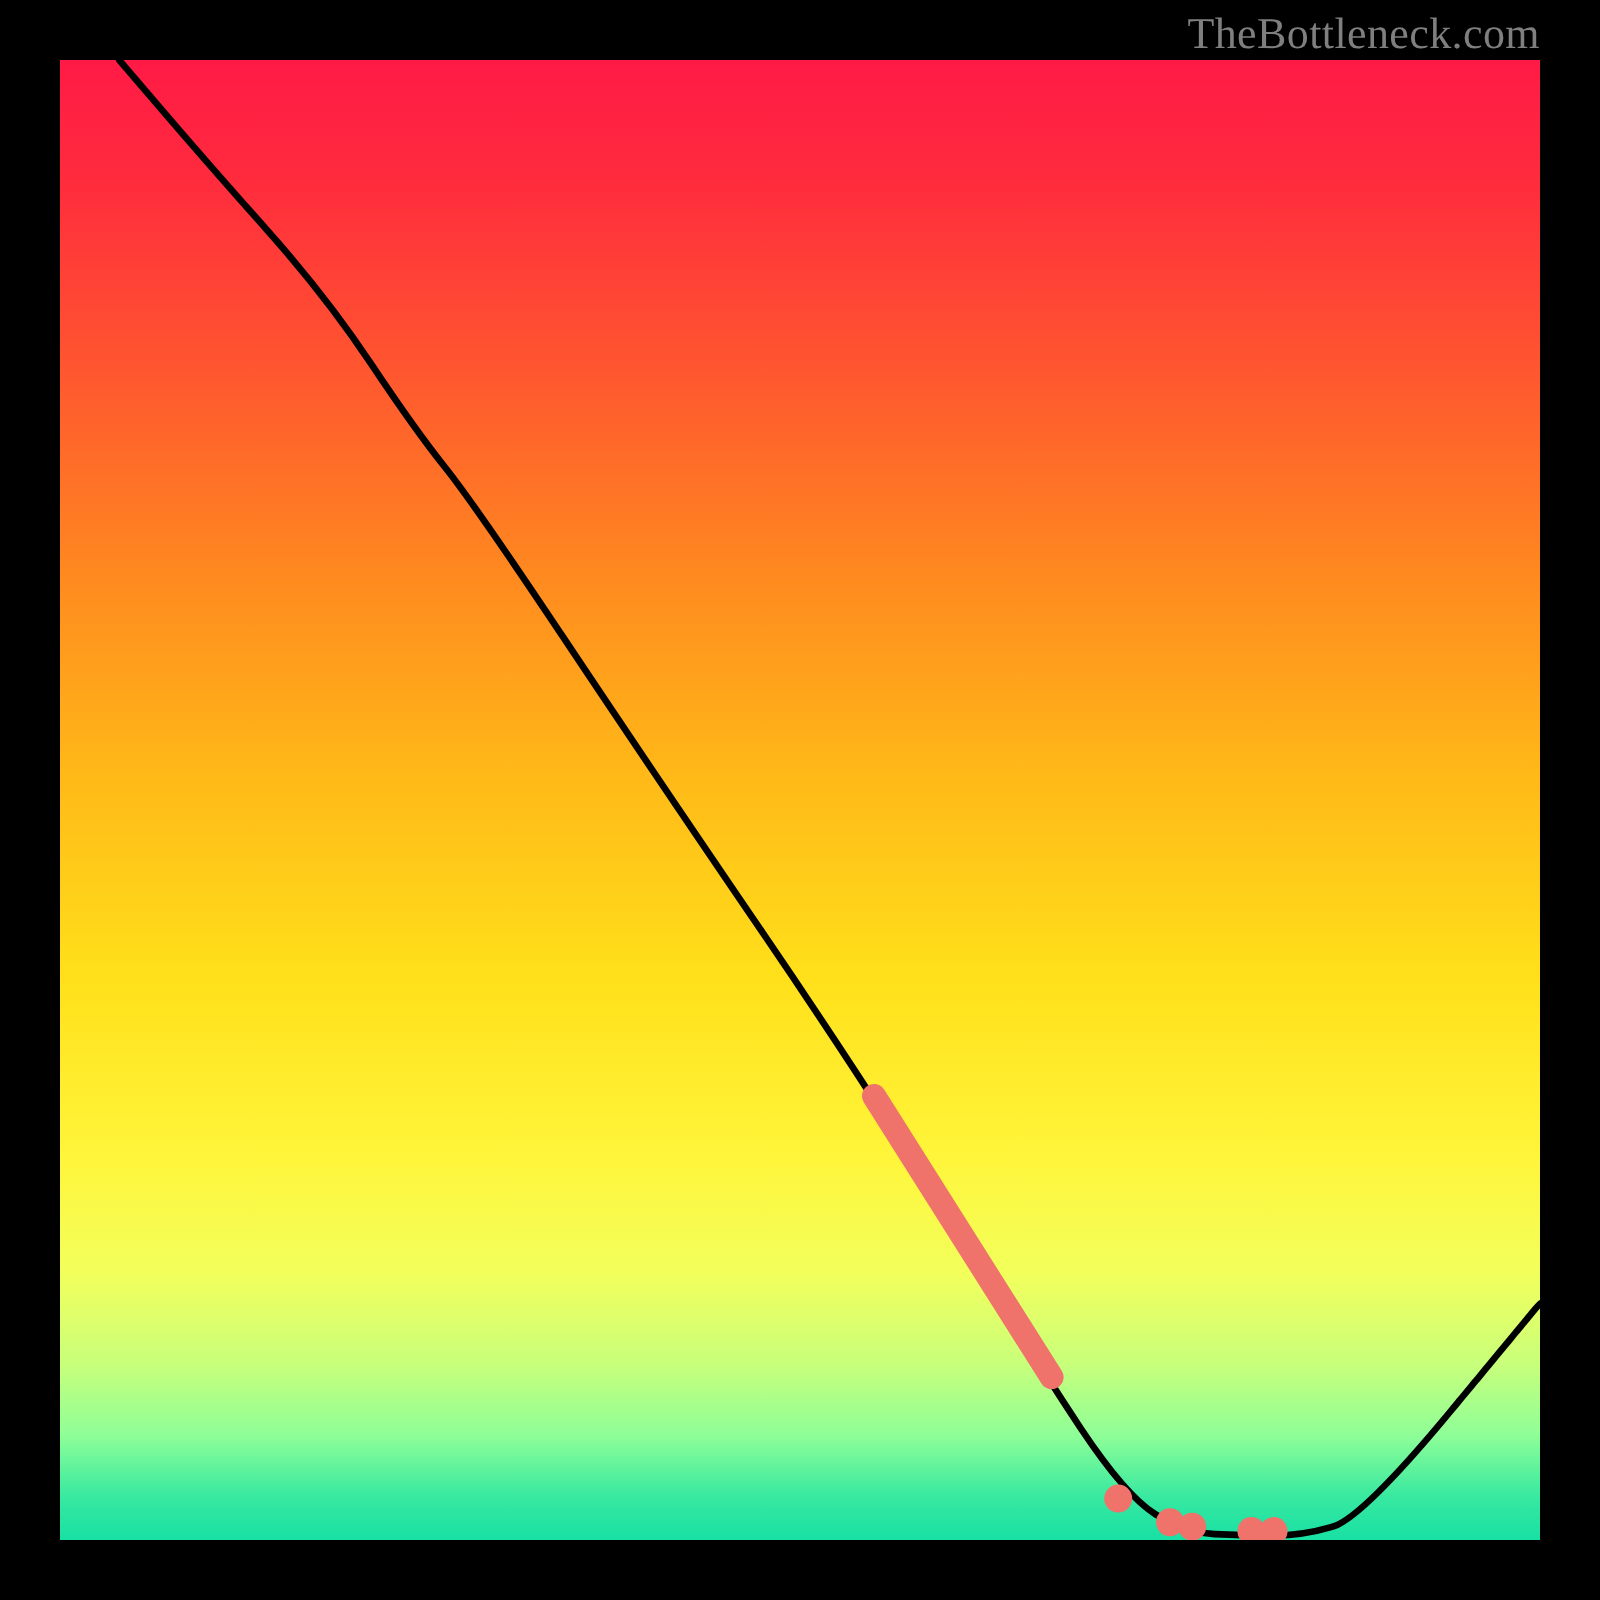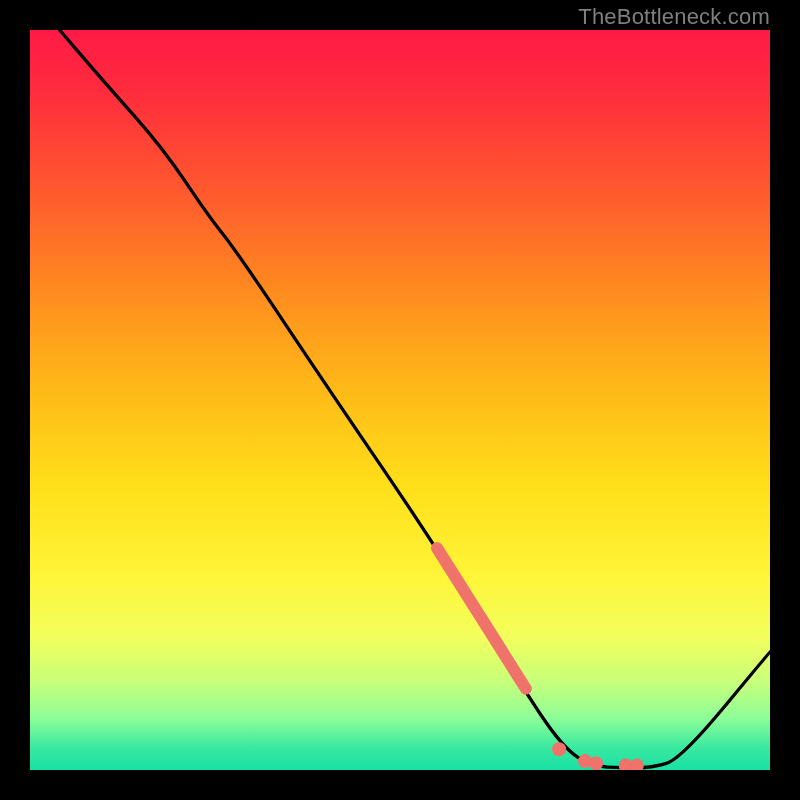--- a/index.html
+++ b/index.html
@@ -10,20 +10,21 @@
     background: #000;
     font-family: Arial, Helvetica, sans-serif;
   }
   .frame {
     position: absolute;
     top: 0;
     left: 0;
     width: 800px;
     height: 800px;
     background: #000;
+    font-family: Liberation Serif, serif;
   }
   .plot {
     position: absolute;
     top: 30px;
     left: 30px;
     width: 740px;
     height: 740px;
     background: linear-gradient(
       to bottom,
       #ff1a46 0%,

